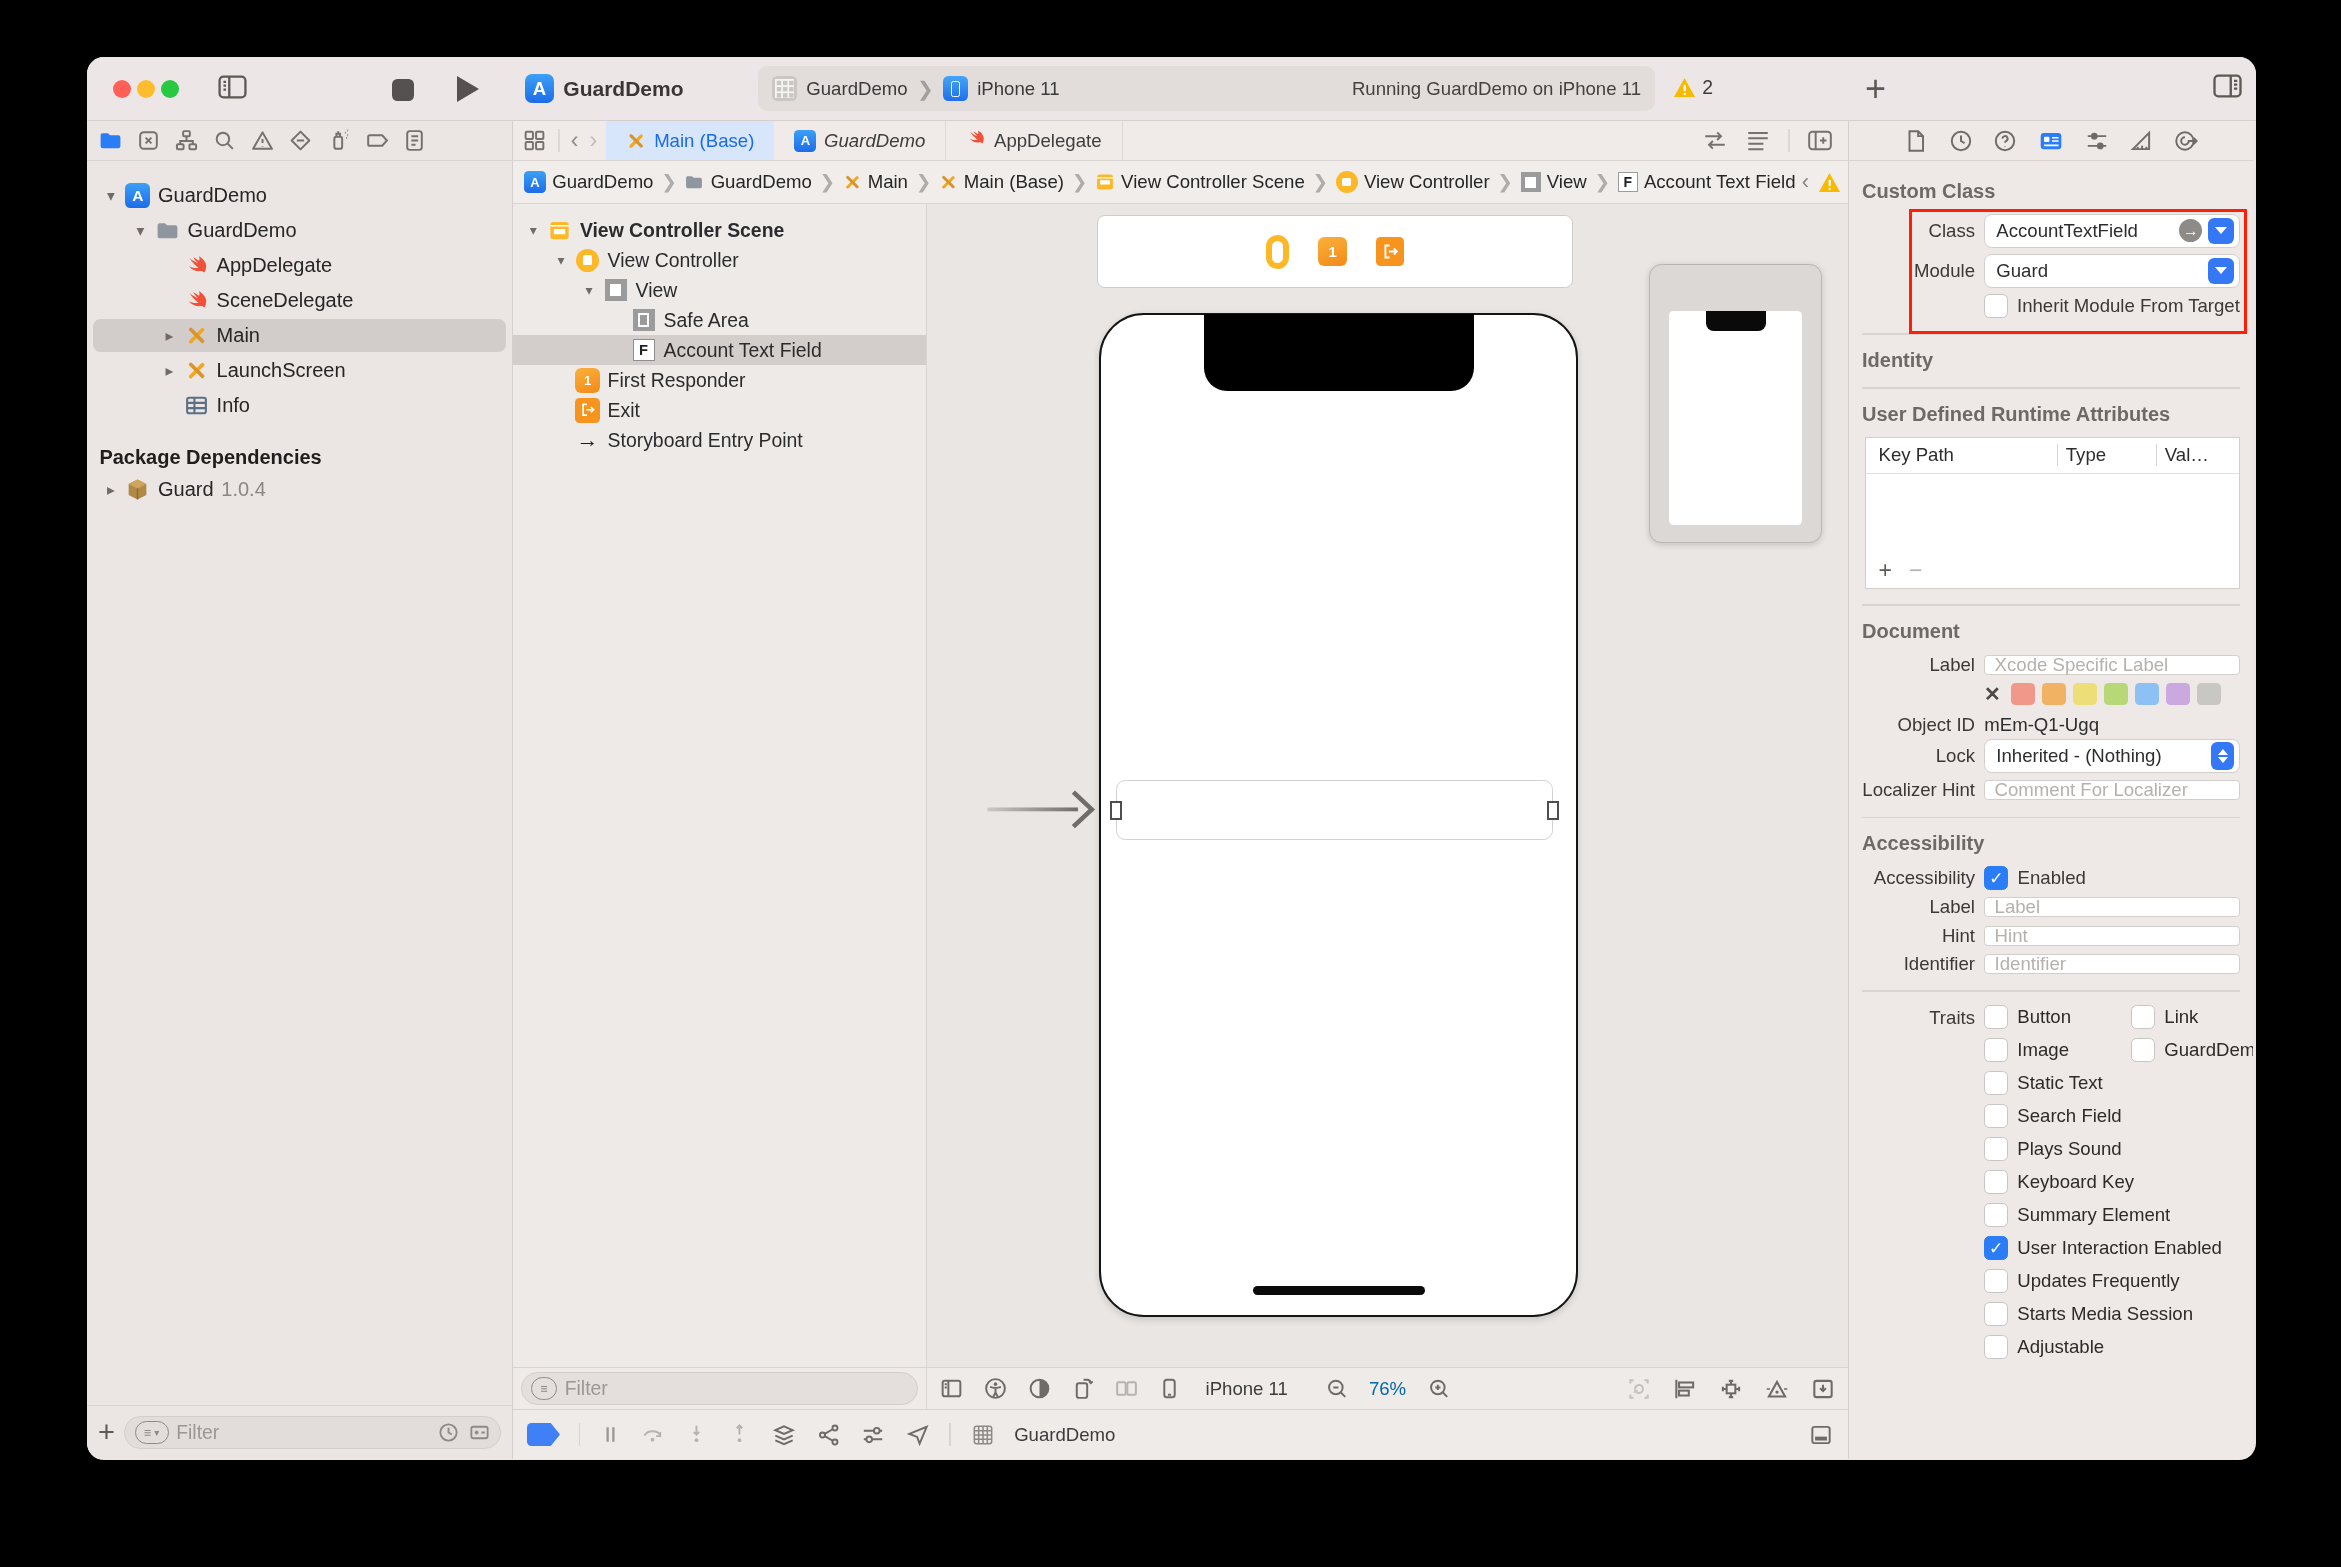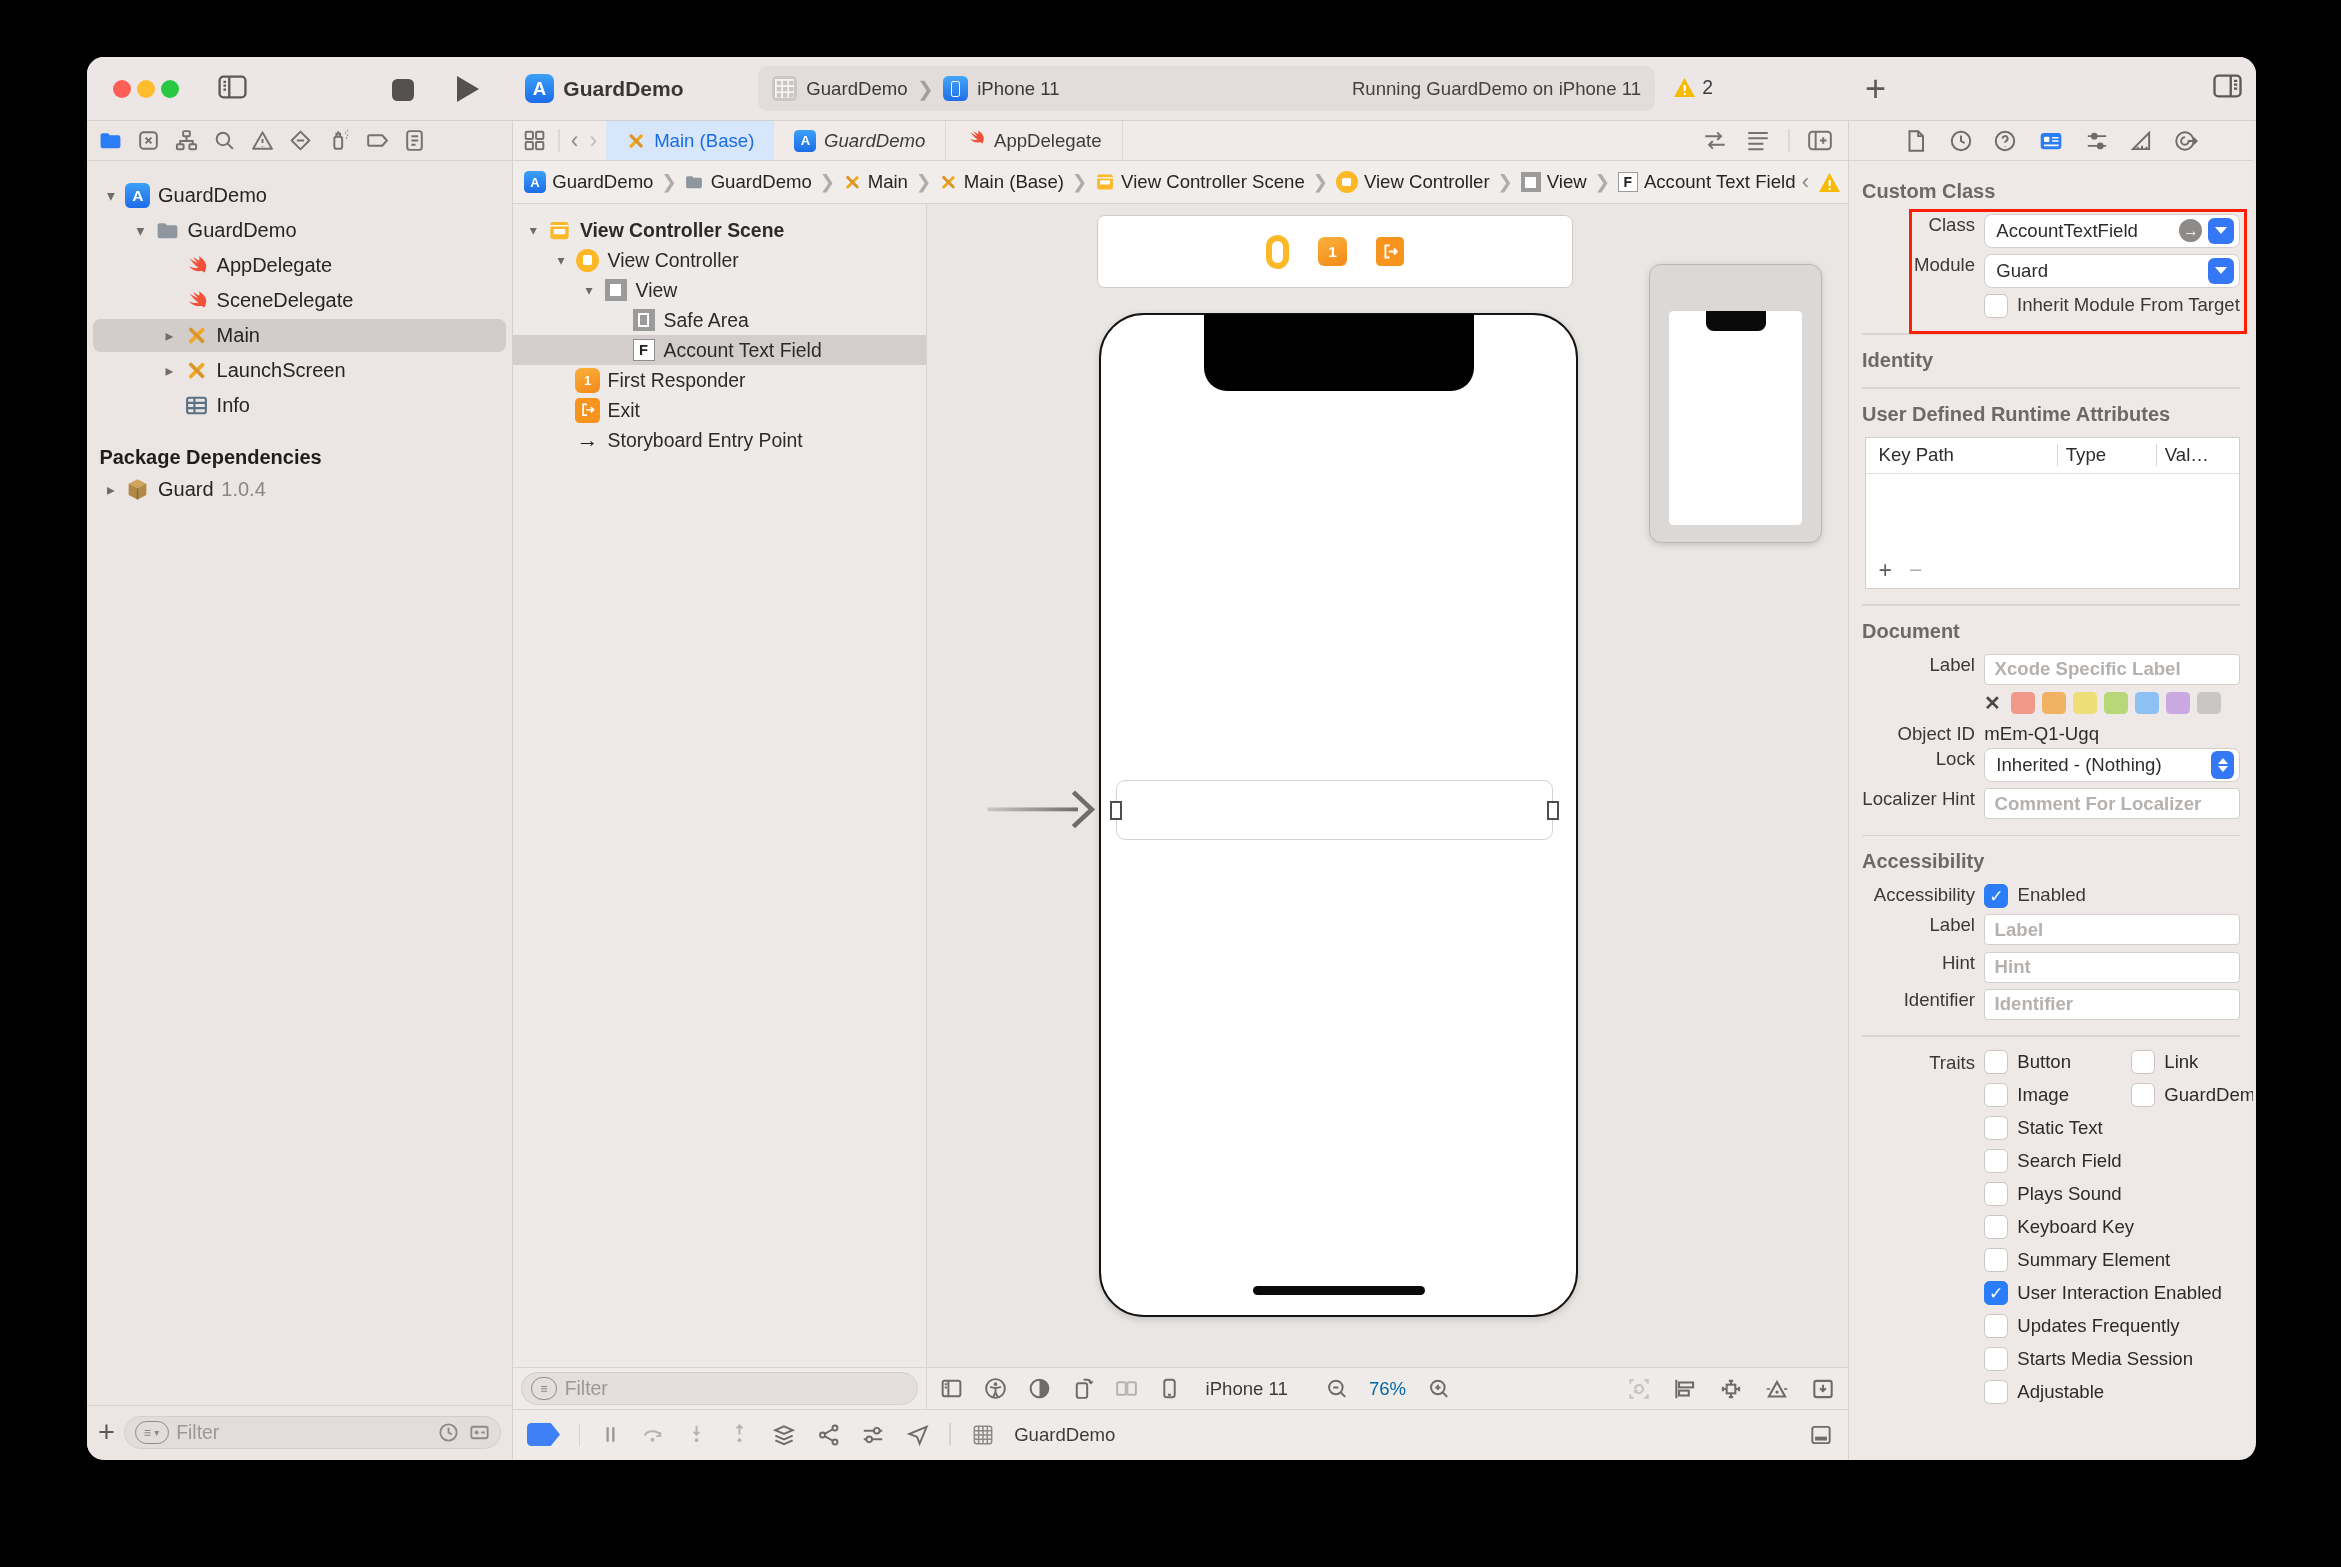--- a/index.html
+++ b/index.html
@@ -98,23 +98,23 @@
   .devbar .rightgrp { margin-left:auto; display:flex; align-items:center; gap:20px; }
   .debugbar { height:50px; border-top:1.5px solid #d9d4d2; background:#efebe9; display:flex; align-items:center; padding:0 14px; gap:18.6px; color:#6f6b69; }
   .bpbtn { width:33px; height:23px; background:#3f80f7; border-radius:4.6px; clip-path:polygon(0 0,72% 0,100% 50%,72% 100%,0 100%); }
   .debugbar .dapp { font-size:18.6px; color:#3c3c3c; }
   .debugbar .spacer { flex:1; }
 
   
   .insptabs { height:40px; border-bottom:1.5px solid #d9d4d2; display:flex; align-items:center; justify-content:center; gap:18.6px; }
   .inspcontent { flex:1; padding:18.6px 13px 0 13px; overflow:hidden; position:relative; font-size:18.6px; color:#3b3836; }
   .sechead { font-size:20px; font-weight:bold; color:#6d6966; margin-bottom:11px; }
-  .irow { display:flex; margin-bottom:6.2px; }
+  .irow { display:flex; align-items:center; margin-bottom:6.2px; }
   .ilabel { width:113px; text-align:right; margin-right:9.3px; flex:none; color:#3b3836; }
-  .ifield { flex:1; height:31px; background:#fff; border:0.8px solid #d2cecb; border-radius:3.9px; display:flex; align-items:center; padding:0 9.3px; font-size:18.6px; color:#2d2d2d;font-weight:bold; }
+  .ifield { flex:1; height:20px; background:#fff; border:0.8px solid #d2cecb; border-radius:3.9px; display:flex; align-items:center; padding:0 9.3px; font-size:18.6px; color:#2d2d2d; }
   .ifield .ph { color:#b5b1ae; }
   .combofield { flex:1; height:34px; background:#fff; border:0.8px solid #d2cecb; border-radius:7.7px; display:flex; align-items:center; padding:0 4.6px 0 11px; gap:6.2px; }
   .combofield .val { flex:1; color:#2d2d2d; }
   .gobtn { width:23px; height:23px; border-radius:50%; background:#8e8a87; color:#fff; display:flex; align-items:center; justify-content:center; font-size:15.5px; flex:none; }
   .ddbtn { width:26px; height:26px; border-radius:6.2px; background:#3478f6; flex:none; display:flex; align-items:center; justify-content:center; }
   .ddbtn .tri { width:0; height:0; border-left:6.2px solid transparent; border-right:6.2px solid transparent; border-top:7.7px solid #fff; }
   .stepbtn { width:23px; height:28px; border-radius:6.2px; background:#3478f6; flex:none; display:flex; flex-direction:column; align-items:center; justify-content:center; gap:2.3px; }
   .stepbtn .up { width:0;height:0;border-left:5.4px solid transparent;border-right:5.4px solid transparent;border-bottom:6.2px solid #fff; }
   .stepbtn .dn { width:0;height:0;border-left:5.4px solid transparent;border-right:5.4px solid transparent;border-top:6.2px solid #fff; }
   .chk { width:24px; height:24px; border-radius:5.4px; background:#fff; border:0.8px solid #c9c5c2; flex:none; display:flex; align-items:center; justify-content:center; color:transparent; font-size:17px; }

